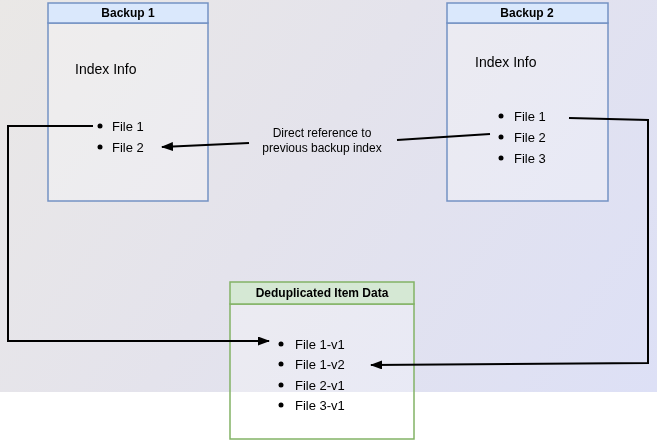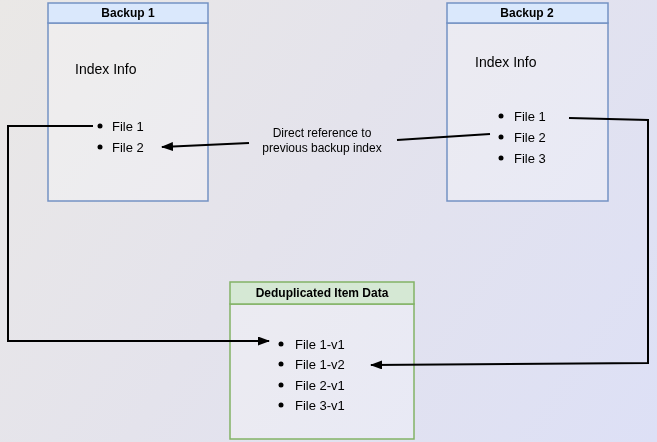--- a/index.html
+++ b/index.html
@@ -1,21 +1,21 @@
 <!DOCTYPE html>
 <html><head>
 <meta charset="utf-8">
 <style>
   html,body{margin:0;padding:0;}
   body{
     width:657px;height:442px;overflow:hidden;
     font-family:"Liberation Sans", sans-serif;
   }
   .canvas{
-    width:657px;height:442px;
+    width:657px;height:392px;
     background:linear-gradient(125deg,#eae8e6 0%,#e4e3ec 45%,#dde0f6 100%);
   }
   svg{display:block;}
   .box-title{font:bold 12px "Liberation Sans",sans-serif;fill:#000;}
   .node-label{font:14px "Liberation Sans",sans-serif;fill:#000;}
   .file-item{font:13px "Liberation Sans",sans-serif;fill:#000;}
   .edge-label{font:12px "Liberation Sans",sans-serif;fill:#000;}
   .connector{stroke:#000;stroke-width:2;fill:none;}
   .blue-body{fill:rgba(255,255,255,0.28);stroke:#7492c4;stroke-width:1.5;}
   .blue-head{fill:#dae8fc;stroke:#7492c4;stroke-width:1.5;}

